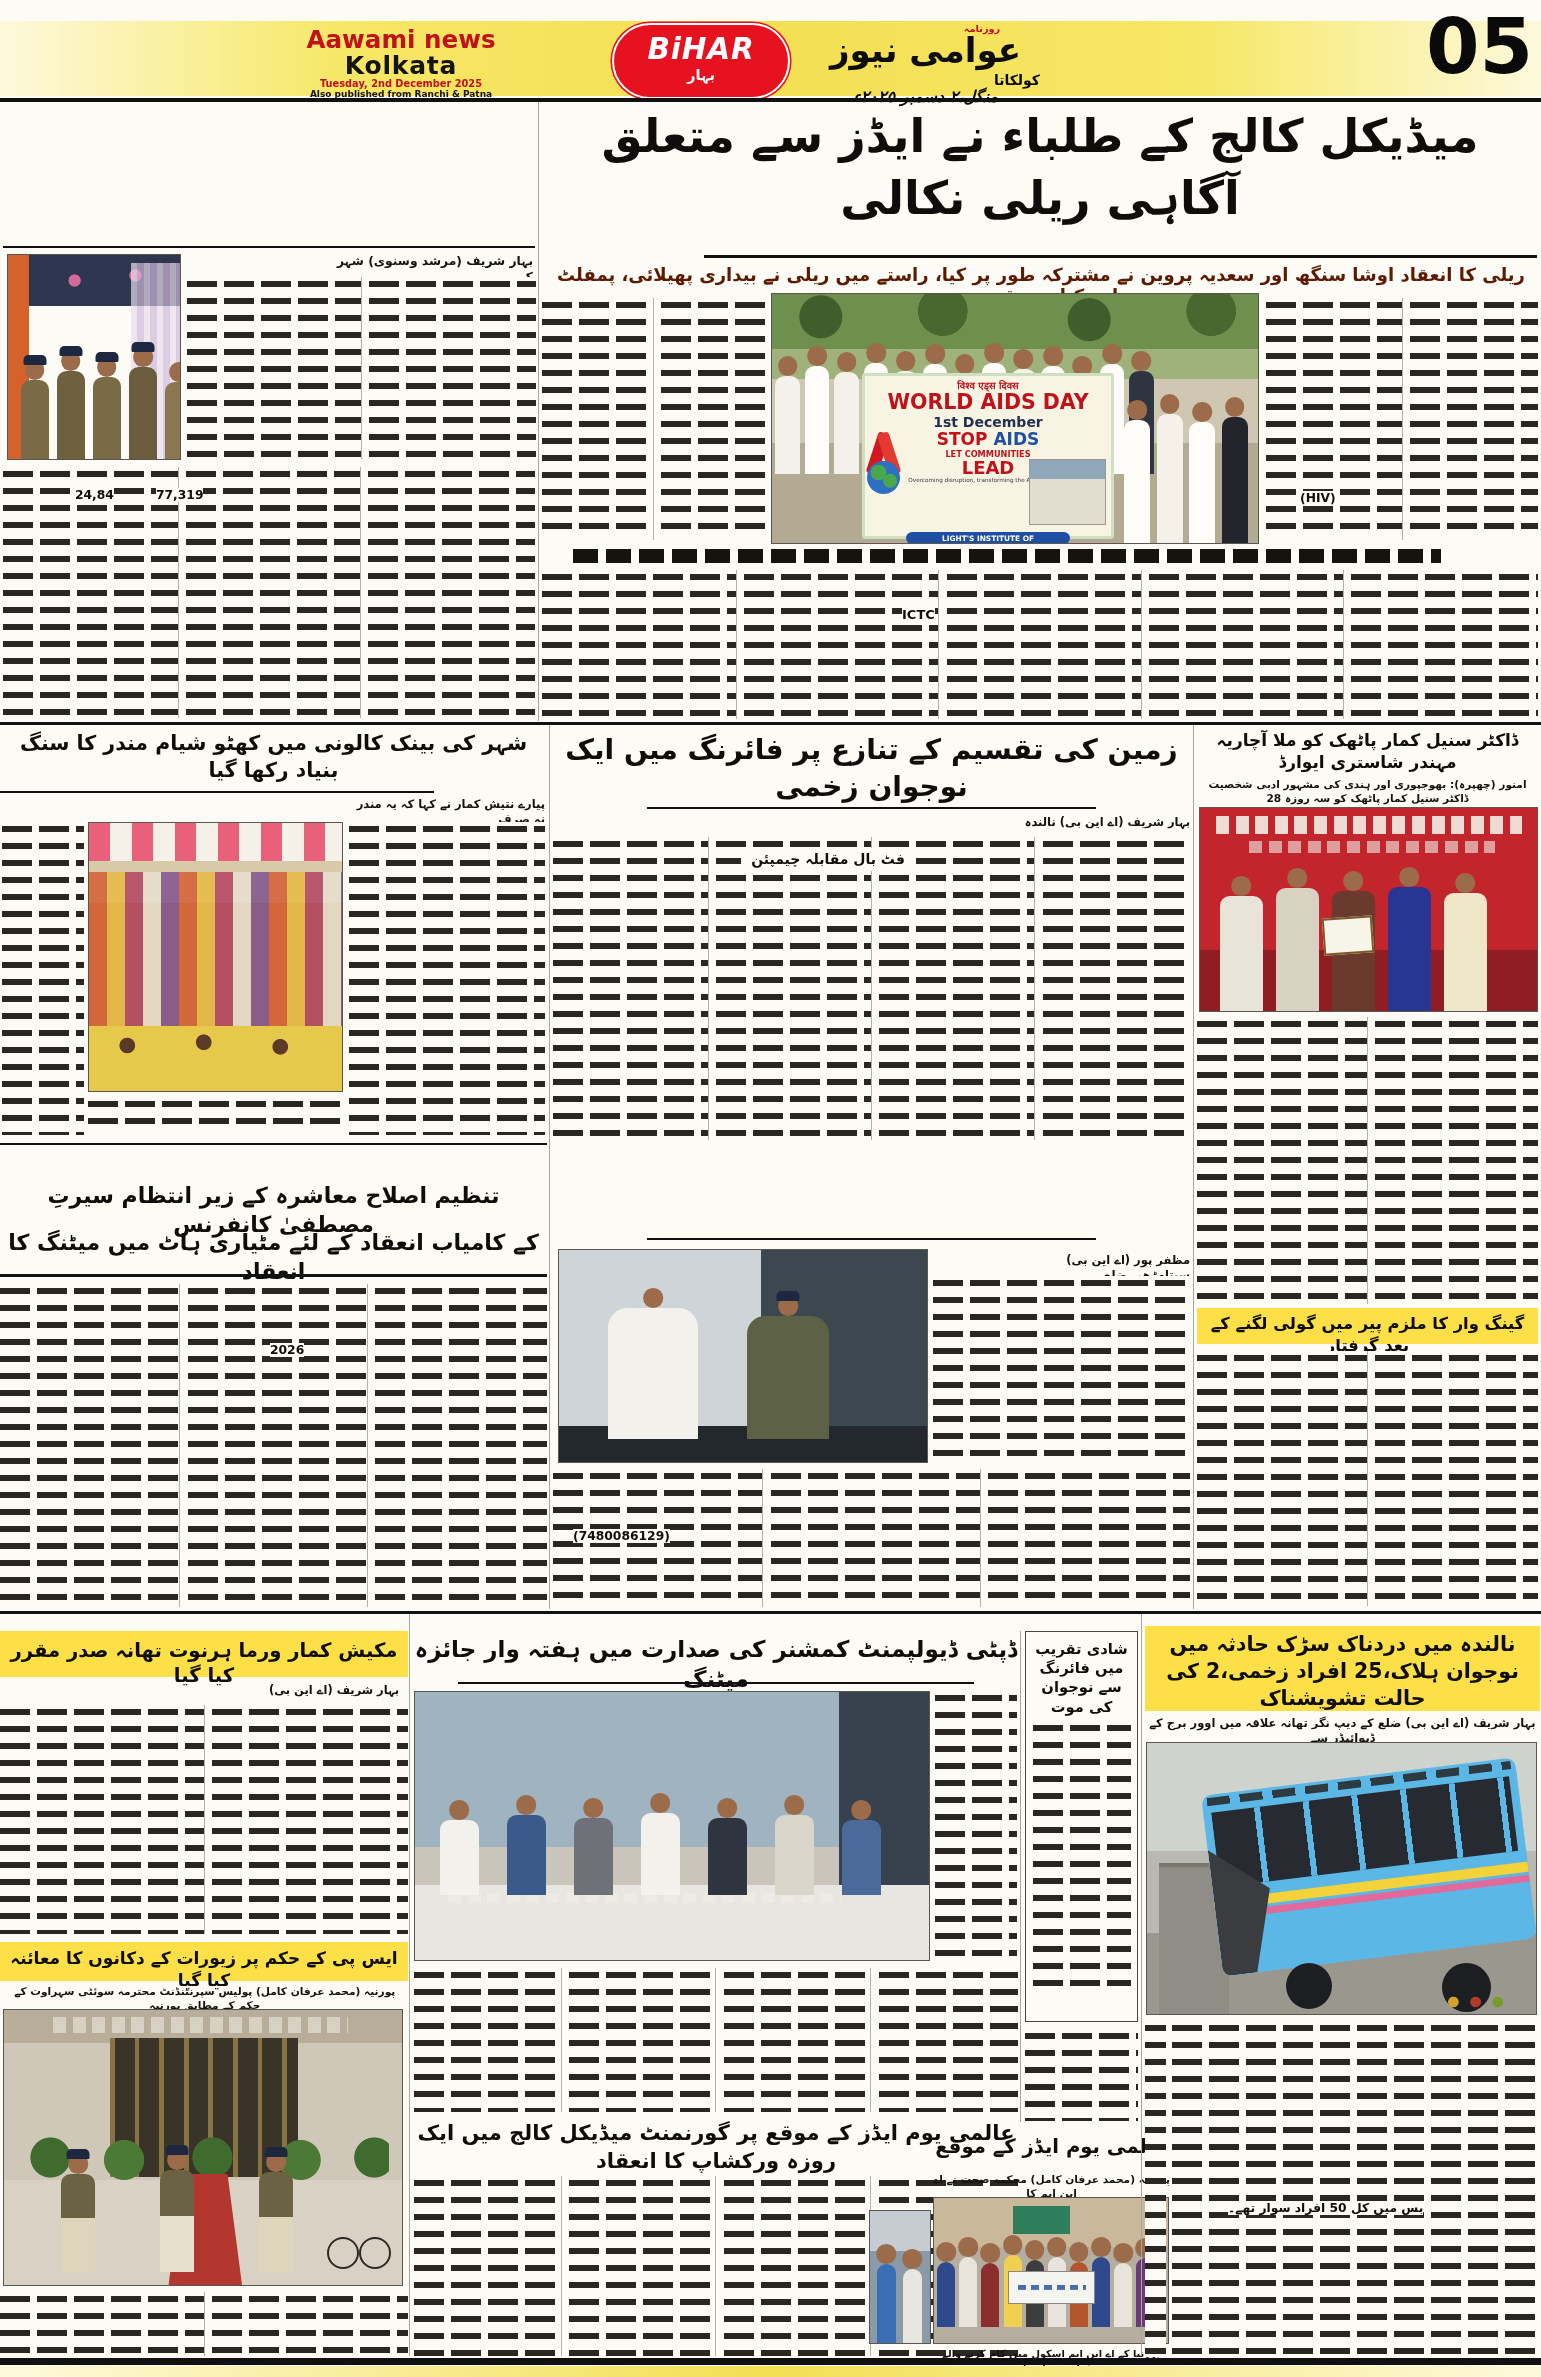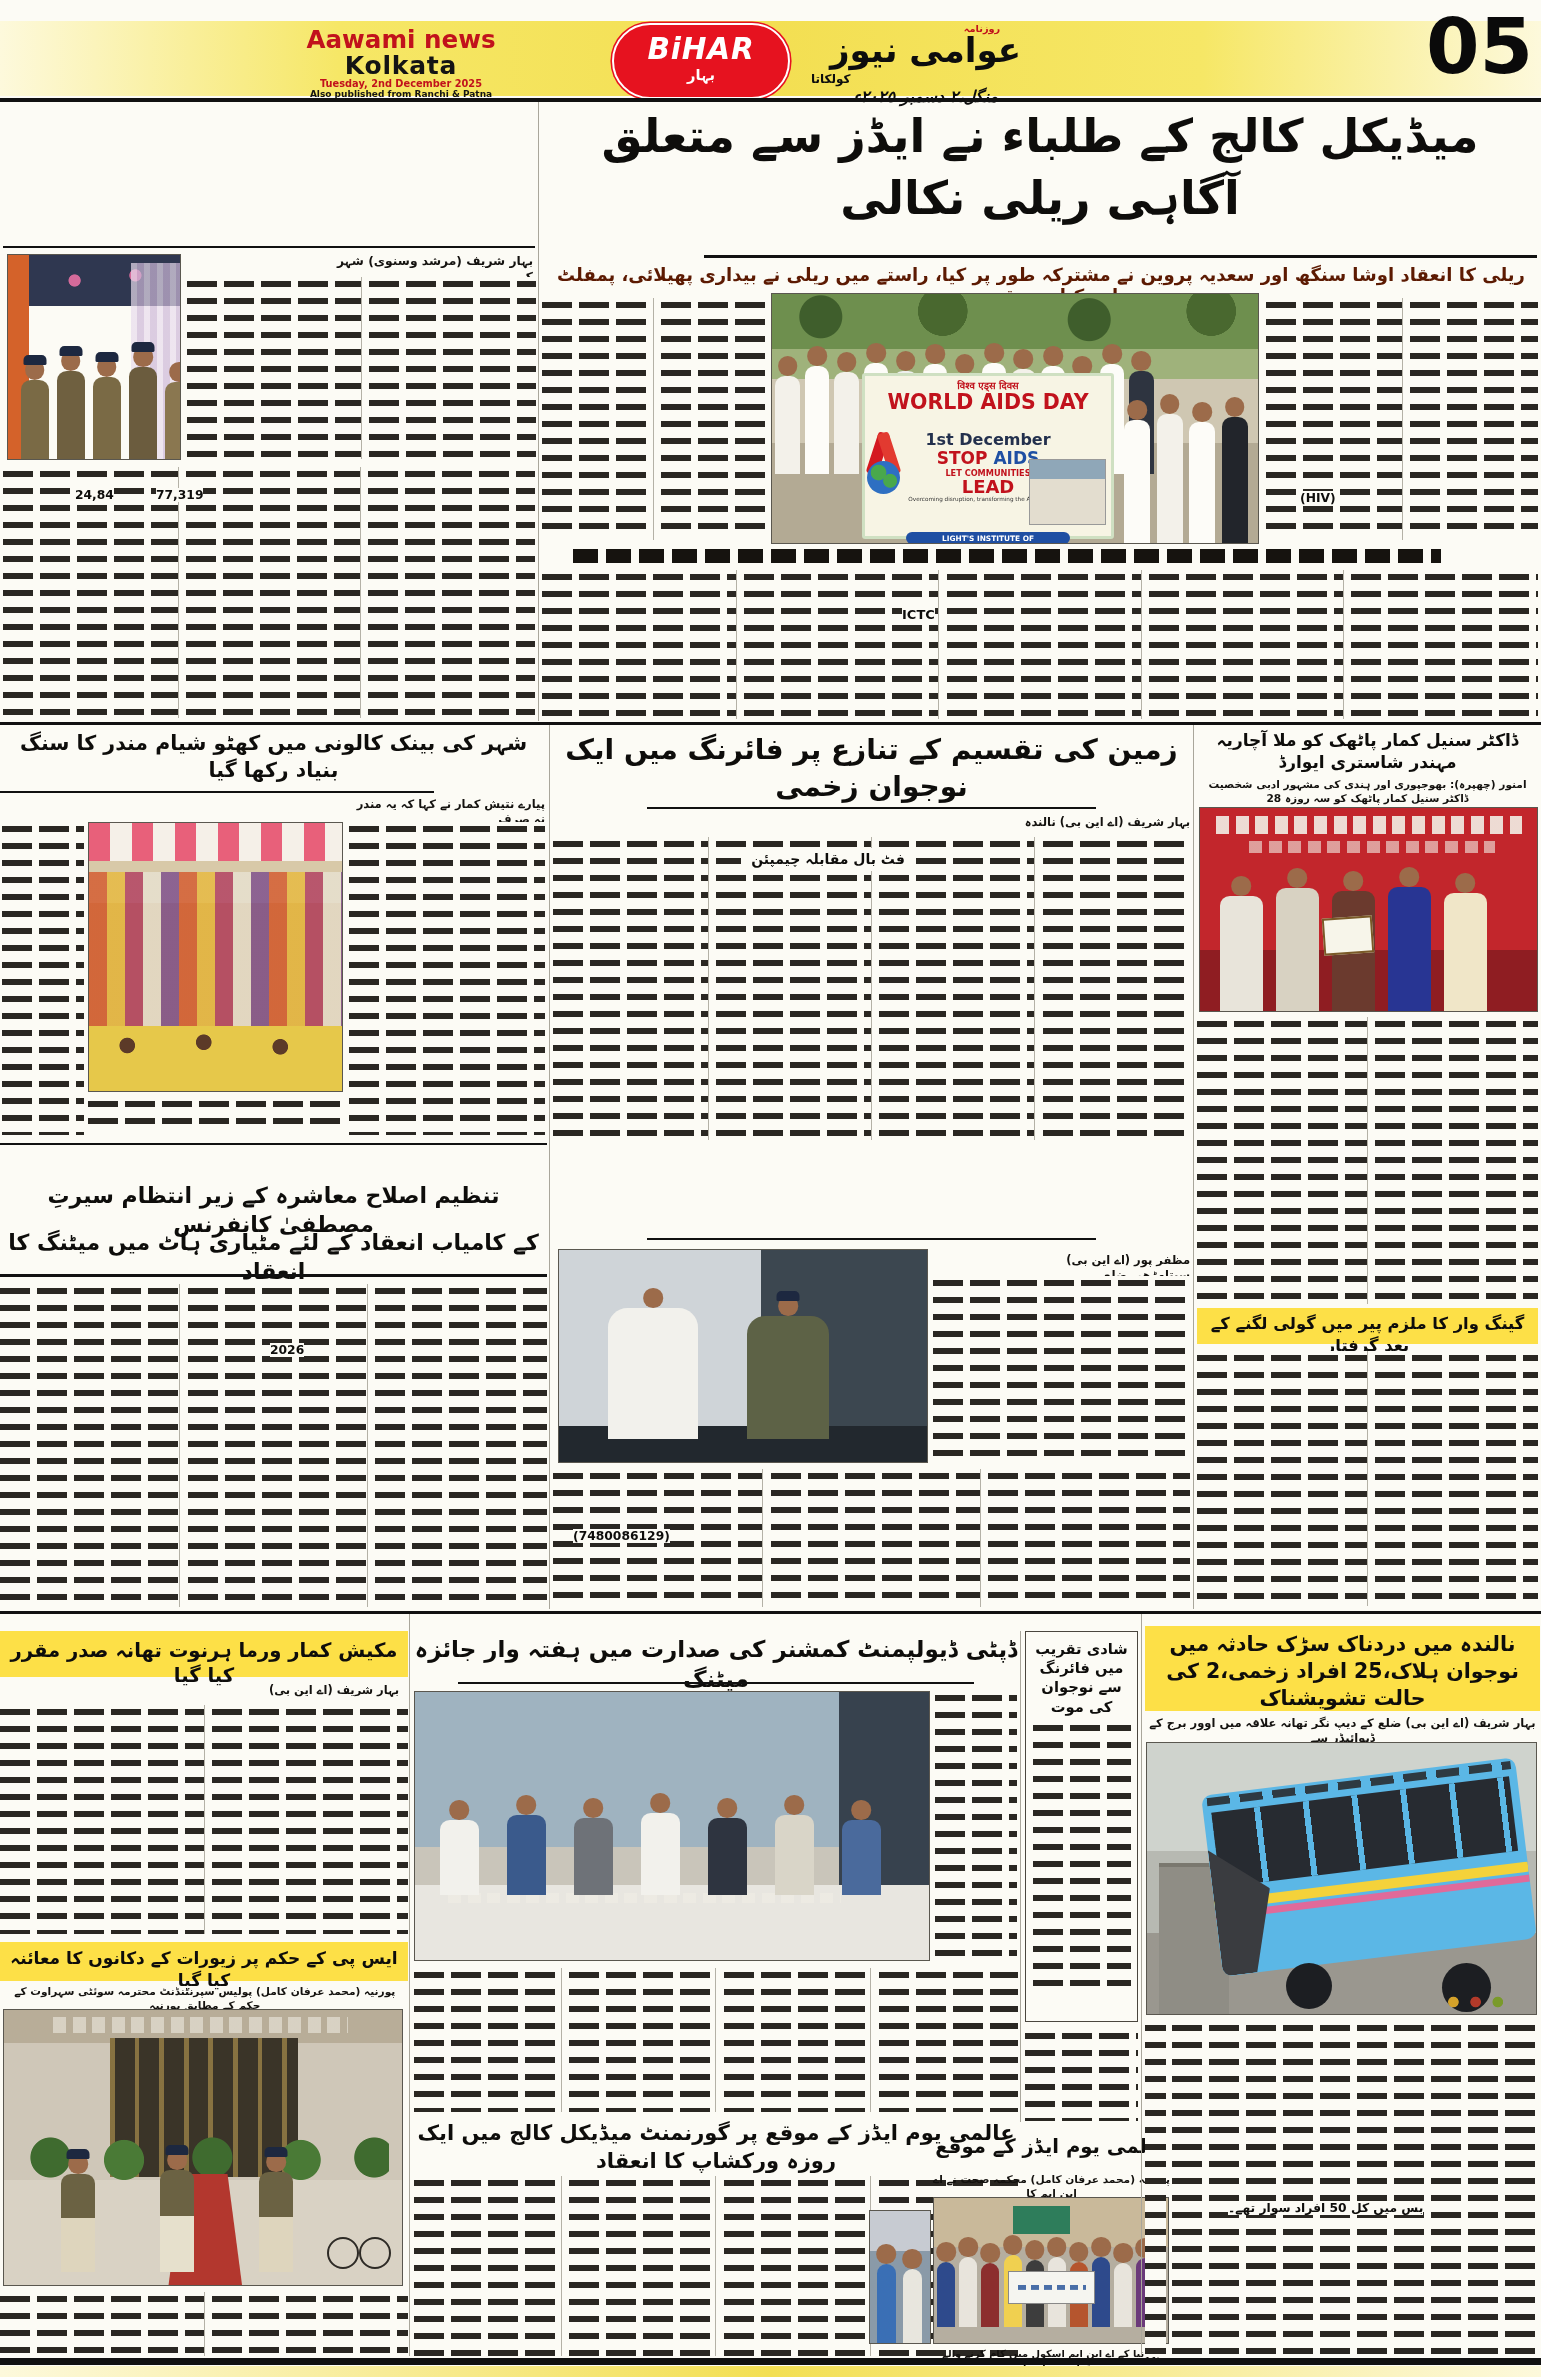--- a/index.html
+++ b/index.html
@@ -48,21 +48,21 @@
   <div class="abs" style="left:278px;top:89px;width:246px;text-align:center;font-size:9px;font-weight:bold;color:#141414;">Also published from Ranchi &amp; Patna</div>
 
   <div class="abs" style="left:612px;top:23px;width:174px;height:72px;background:#e6121f;border-radius:38px;
               border:2.5px solid #fff;box-shadow:0 0 0 1.6px #e6121f;text-align:center;color:#fff;">
     <div style="font-size:29.5px;font-weight:bold;font-style:italic;margin-top:6.5px;letter-spacing:0.8px;">BiHAR</div>
     <div class="ur" style="font-size:14.7px;font-weight:bold;">بہار</div>
   </div>
 
   <div class="abs ur" style="left:941px;top:23px;width:82px;text-align:center;font-size:9.8px;font-weight:bold;color:#c1121c;">روزنامہ</div>
   <div class="abs ur" style="left:811px;top:29.5px;width:229px;text-align:center;font-size:34px;font-weight:bold;color:#0d0d0d;">عوامی نیوز</div>
-  <div class="abs ur" style="left:811px;top:72px;width:229px;text-align:left;font-size:12px;font-weight:bold;color:#0d0d0d;">کولکاتا</div>
+  <div class="abs ur" style="left:811px;top:72px;width:229px;text-align:right;font-size:14px;font-weight:bold;color:#0d0d0d;">کولکاتا</div>
   <div class="abs ur" style="left:811px;top:87px;width:229px;text-align:center;font-size:16px;font-weight:bold;color:#0d0d0d;font-style:italic;">منگل،٢ دسمبر ٢٠٢٥ء</div>
 
   <div class="abs" style="left:1426px;top:8.2px;width:106px;text-align:right;font-size:77px;font-weight:bold;color:#0a0a0a;line-height:1;">05</div>
 
   <div class="hr" style="left:0;top:98px;width:1542px;height:4.1px;"></div>
 
   <div class="hr" style="left:3.3px;top:246px;width:532px;height:1.6px;"></div>
 
   <div class="ph" style="left:6.5px;top:254px;width:174px;height:206px;background:linear-gradient(180deg,#2f3750 0 26%,#b9a98e 26% 78%,#8f8operator 78%,#847a66 100%);">
     <div class="abs" style="left:0;top:0;width:21px;height:206px;background:#d4622a;"></div>
@@ -112,21 +112,21 @@
       <div class="p" style="width:24.6px;height:111px;background:#fdfcf8;"></div>
       <div class="p" style="width:24.6px;height:105px;background:#f3f1ea;"></div>
       <div class="p" style="width:24.6px;height:108px;background:#fdfcf8;"></div>
       <div class="p" style="width:24.6px;height:98px;background:#eef0ee;"></div>
       <div class="p" style="width:24.6px;height:110px;background:#fdfcf8;"></div>
       <div class="p" style="width:24.6px;height:103px;background:#2e3440;"></div>
     </div>
     <div class="abs" style="left:90px;top:79px;width:246px;height:160px;background:#f7f4e4;border:3.3px solid #cfe0c2;border-radius:3.3px;text-align:center;">
       <div style="font-size:9.8px;font-weight:bold;color:#c1121c;margin-top:3.3px;">विश्व एड्स दिवस</div>
       <div style="font-size:20.5px;font-weight:bold;color:#c1121c;line-height:1.05;">WORLD AIDS DAY</div>
-      <div style="font-size:16px;font-weight:bold;color:#23304d;margin-top:16px;">1st December</div>
+      <div style="font-size:14px;font-weight:bold;color:#23304d;">1st December</div>
       <div style="font-weight:bold;font-size:17px;line-height:1.1;">
         <span style="color:#c1121c;">STOP</span>
         <span> </span>
         <span style="color:#1f4fa3;">AIDS</span>
       </div>
       <div style="font-size:8.2px;font-weight:bold;color:#c1121c;">LET COMMUNITIES</div>
       <div style="font-size:18px;font-weight:bold;color:#c1121c;line-height:.95;">LEAD</div>
       <div style="font-size:5.7px;color:#333;padding:1.6px 4.9px 0;">Overcoming disruption, transforming the AIDS response</div>
       <div style="position:absolute;left:41px;bottom:-8.2px;width:164px;background:#1f4fa3;color:#fff;font-size:7.4px;font-weight:bold;border-radius:6.5px;padding:1.6px 0;">LIGHT'S INSTITUTE OF</div>
       <div style="position:absolute;left:6.5px;top:56px;width:11.5px;height:43px;background:#d41820;transform:rotate(18deg);border-radius:3.3px;"></div>

